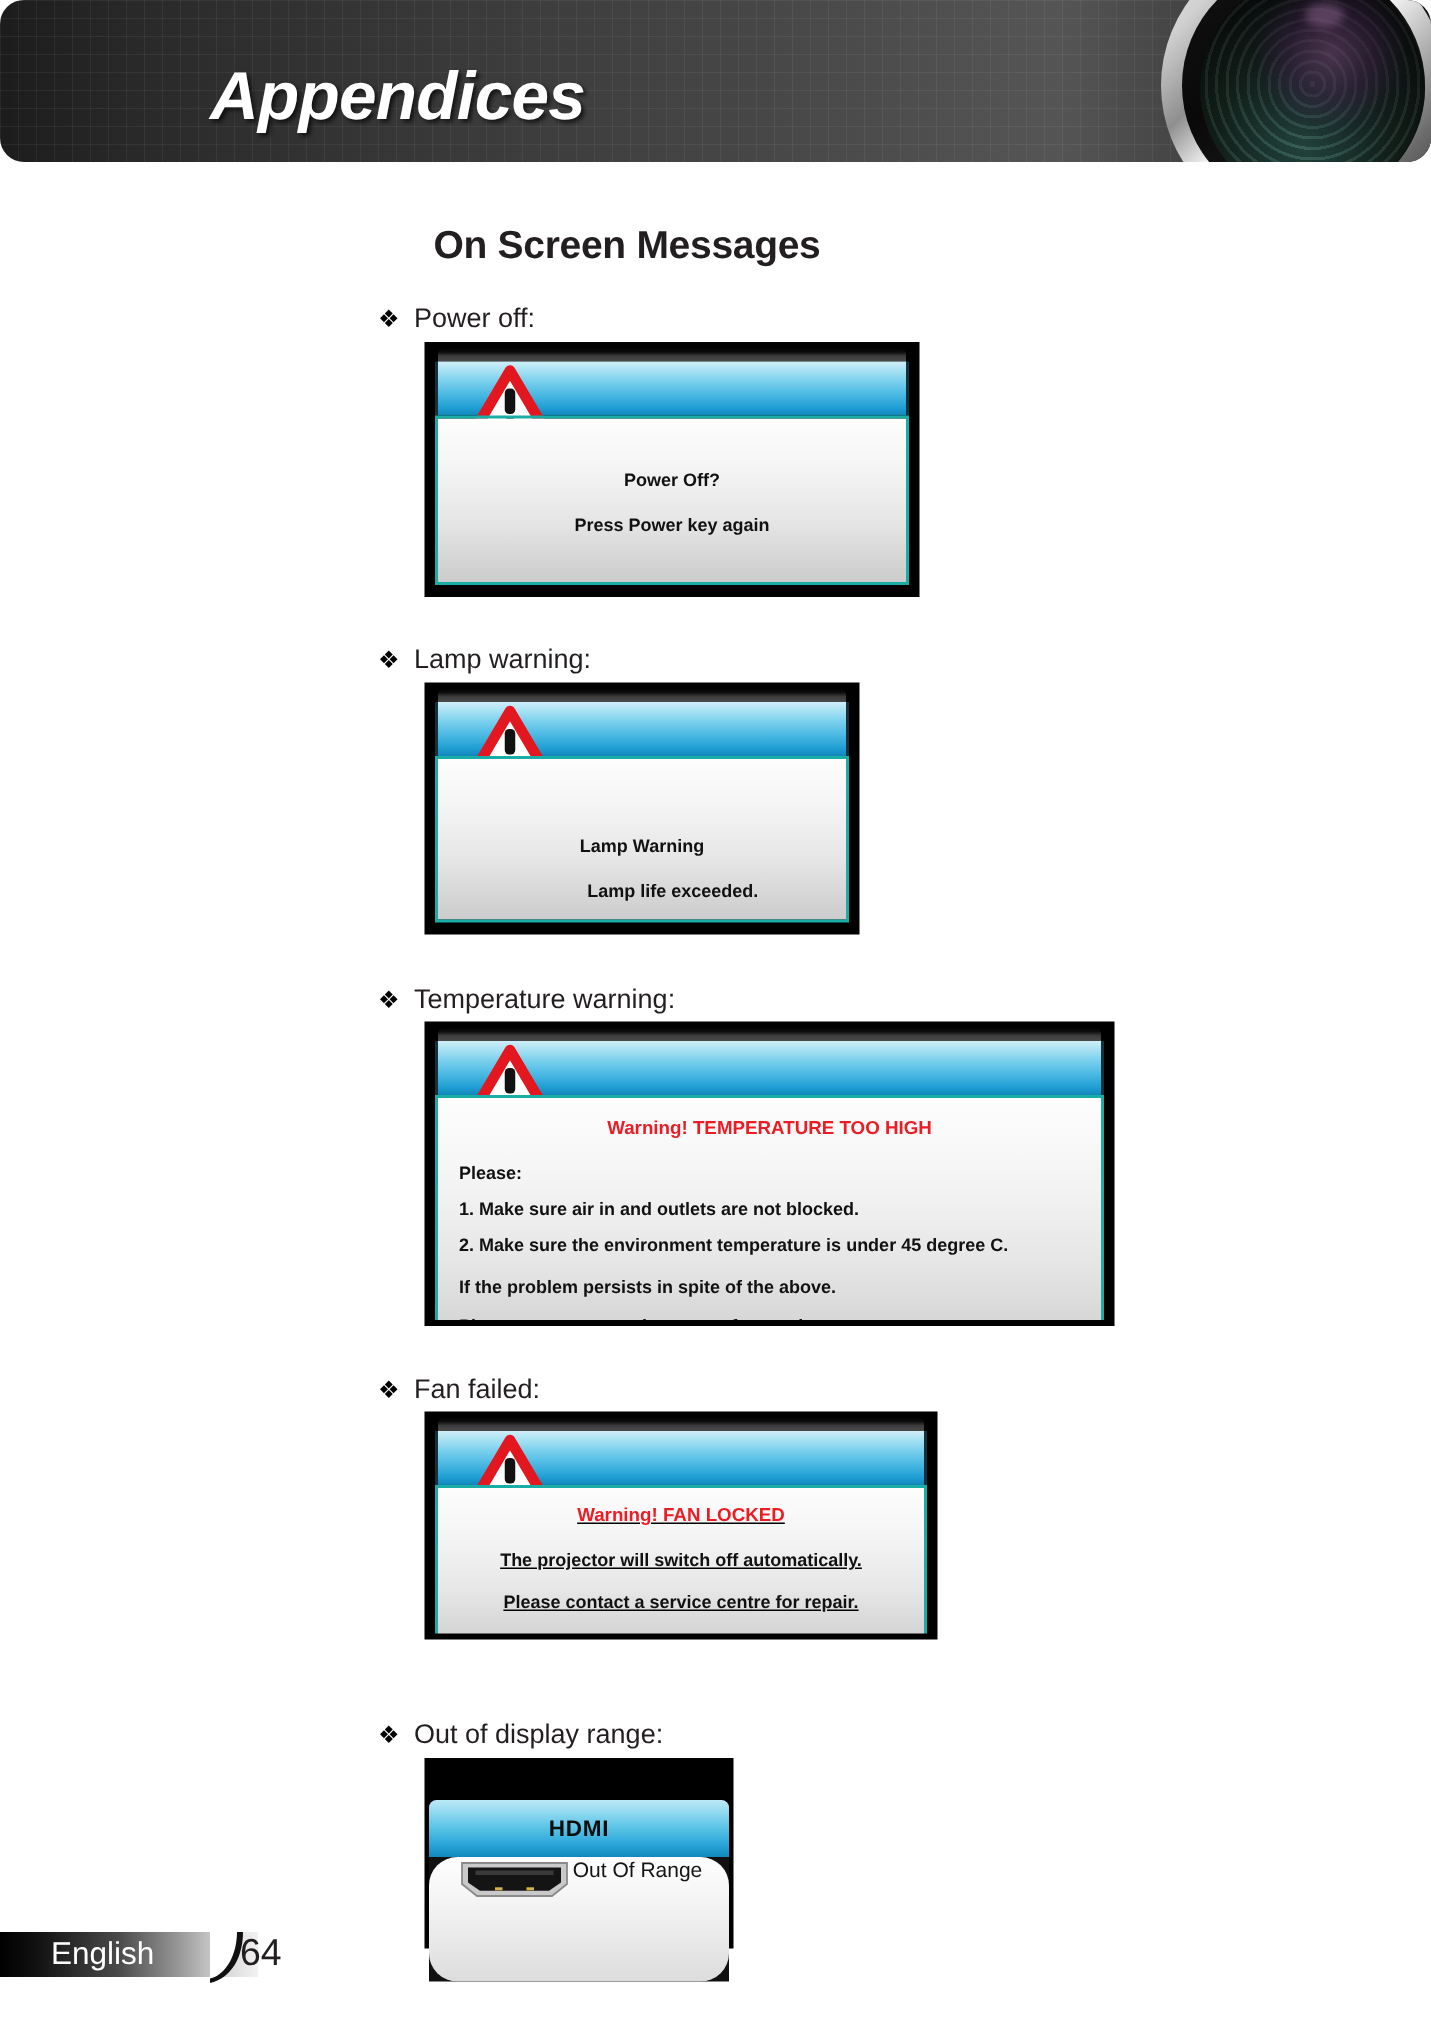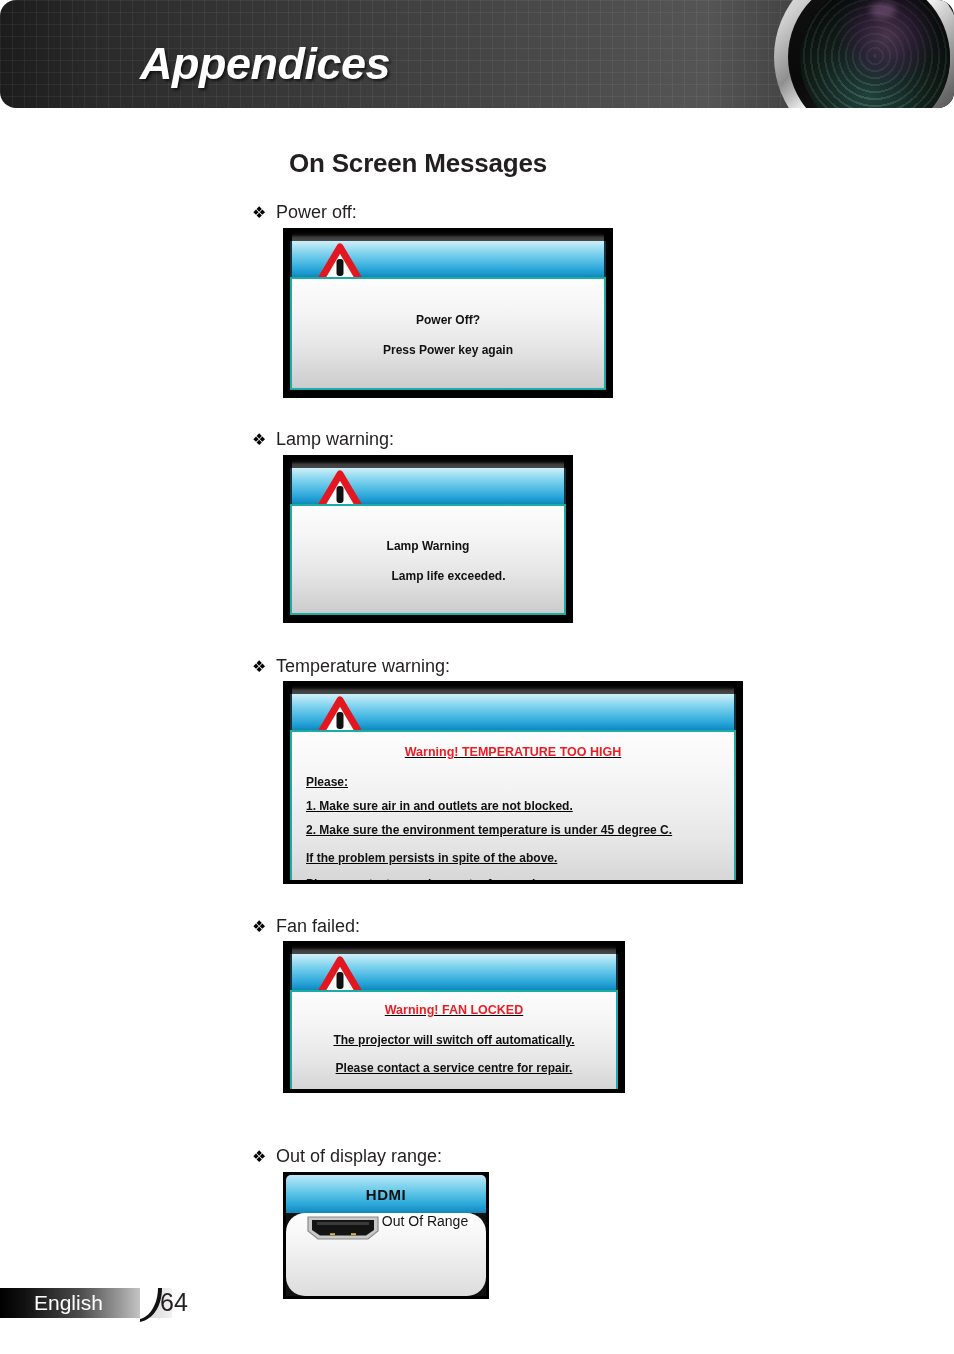--- a/index.html
+++ b/index.html
@@ -262,21 +262,21 @@
     <div class="osd-titlebar">
       <div class="warn-tri">
         <svg viewBox="0 0 60 54">
           <path d="M30 4 L56 48 L4 48 Z" fill="#ffffff" stroke="#e2171f" stroke-width="7" stroke-linejoin="round"></path>
           <rect x="26.5" y="16" width="7" height="17" rx="3" fill="#111111"></rect>
           <circle cx="30" cy="39" r="4" fill="#111111"></circle>
         </svg>
       </div>
     </div>
     <div class="osd-body" style="height:111px;">
-      <div class="osd-text osd-center" style="margin-top:33px;">Lamp Warning</div>
+      <div class="osd-text osd-center" style="margin-top:51px;">Lamp Warning</div>
       <div class="osd-text osd-center" style="margin-top:16px;padding-left:41px;">Lamp life exceeded.</div>
     </div>
   </div>
 </div>
 
 <div class="item" style="left:252px; top:656px;">
   <span class="item-label">
     <span class="bullet">❖</span><span>Temperature warning:</span>
   </span>
 </div>
@@ -286,21 +286,21 @@
     <div class="osd-topstrip"></div>
     <div class="osd-titlebar">
       <div class="warn-tri">
         <svg viewBox="0 0 60 54">
           <path d="M30 4 L56 48 L4 48 Z" fill="#ffffff" stroke="#e2171f" stroke-width="7" stroke-linejoin="round"></path>
           <rect x="26.5" y="16" width="7" height="17" rx="3" fill="#111111"></rect>
           <circle cx="30" cy="39" r="4" fill="#111111"></circle>
         </svg>
       </div>
     </div>
-    <div class="osd-body" style="height:180px;text-decoration:underline;">
+    <div class="osd-body" style="height:180px;">
       <div class="osd-red" style="margin-top:13px;">Warning! TEMPERATURE TOO HIGH</div>
       <div class="osd-text" style="margin:16px 0 0 14px;">Please:</div>
       <div class="osd-text" style="margin:10px 0 0 14px;">1. Make sure air in and outlets are not blocked.</div>
       <div class="osd-text" style="margin:10px 0 0 14px;">2. Make sure the environment temperature is under 45 degree C.</div>
       <div class="osd-text" style="margin:14px 0 0 14px;">If the problem persists in spite of the above.</div>
       <div class="osd-text" style="margin:12px 0 0 14px;">Please contact a service centre for repair.</div>
     </div>
   </div>
 </div>
 
@@ -330,21 +330,21 @@
   </div>
 </div>
 
 <div class="item" style="left:252px; top:1146px;">
   <span class="item-label">
     <span class="bullet">❖</span><span>Out of display range:</span>
   </span>
 </div>
 
 <div class="osd" style="left:283px; top:1172px; width:206px; height:127px; padding:3px;">
-  <div class="osd-inner" style="background:#111; border-radius:5px 5px 0 0;">
+  <div class="osd-inner" style="background:#111; border-radius:5px 5px 0 0;margin-top:25px;">
     <div class="hdmi-title">HDMI</div>
     <div class="hdmi-body">
       <div class="hdmi-port">
         <svg viewBox="0 0 78 30" width="78" height="30">
           <path d="M4 4 H74 V18 L64 26 H14 L4 18 Z" fill="#c9c9c9" stroke="#8a8a8a" stroke-width="1.2"></path>
           <path d="M8 7 H70 V17 L62 22.5 H16 L8 17 Z" fill="#141414"></path>
           <rect x="13" y="9" width="52" height="3" fill="#3a3a3a"></rect>
           <rect x="26" y="20.2" width="5" height="2" fill="#d6b24a"></rect>
           <rect x="47" y="20.2" width="5" height="2" fill="#d6b24a"></rect>
         </svg>

